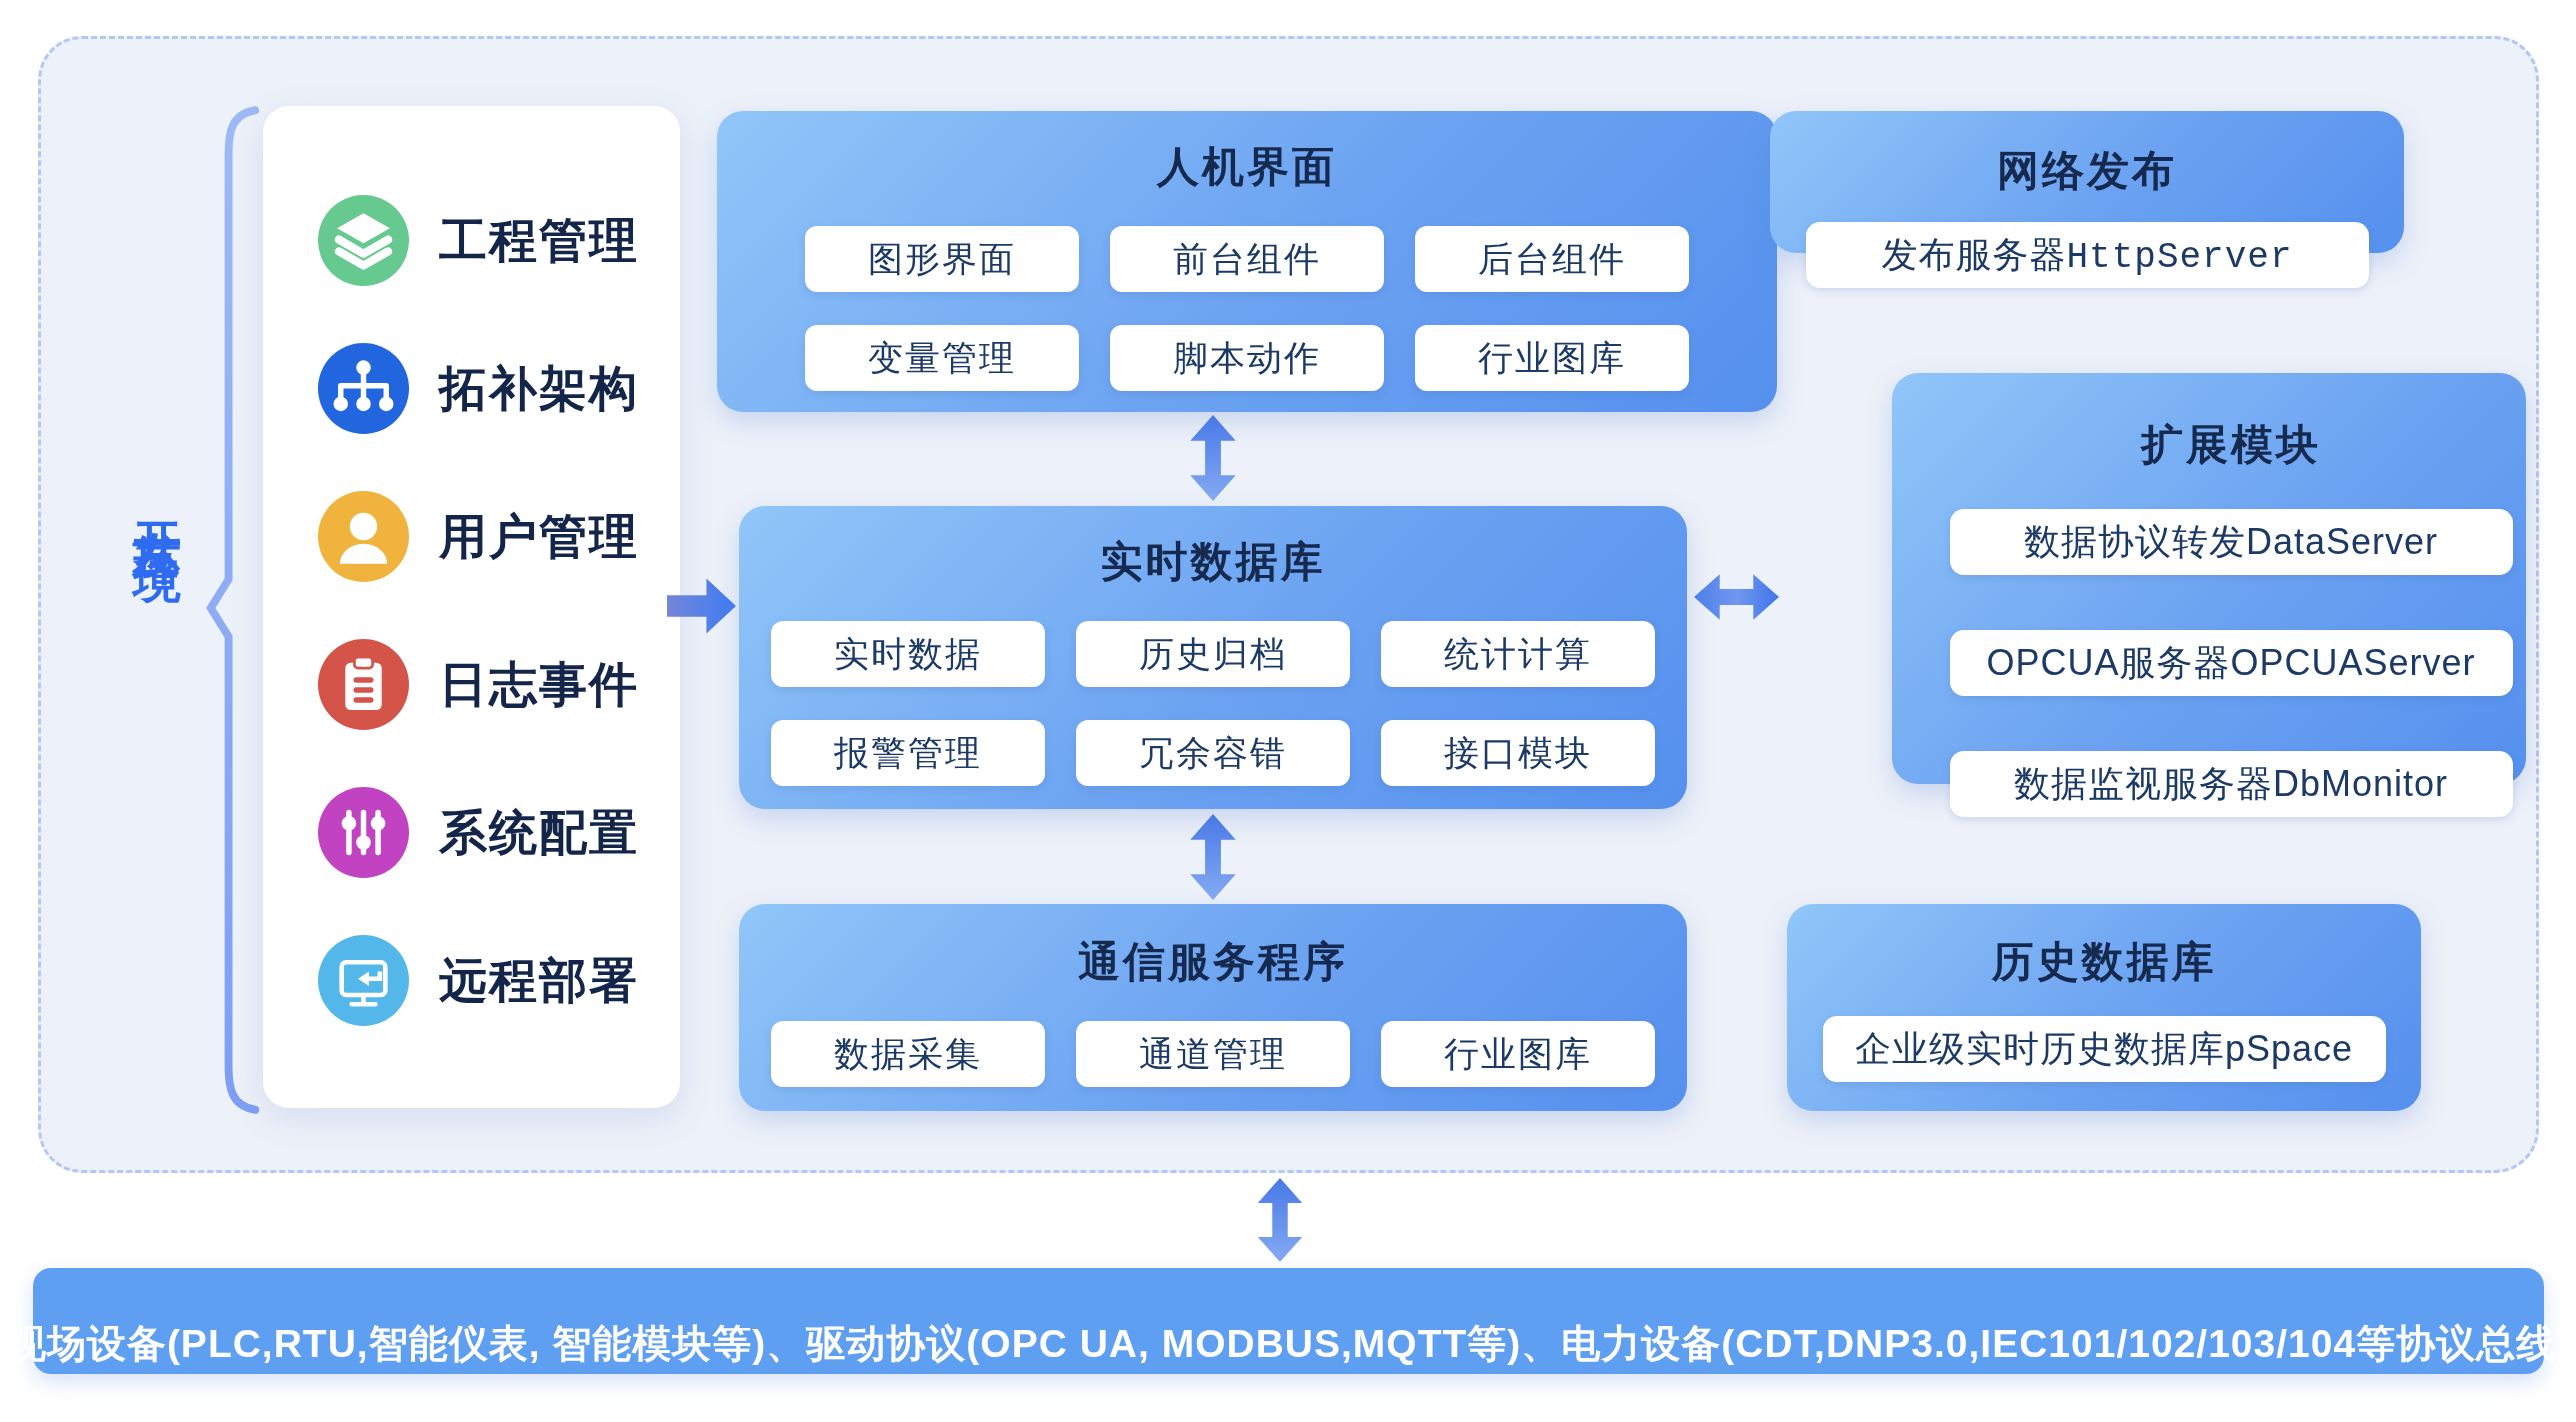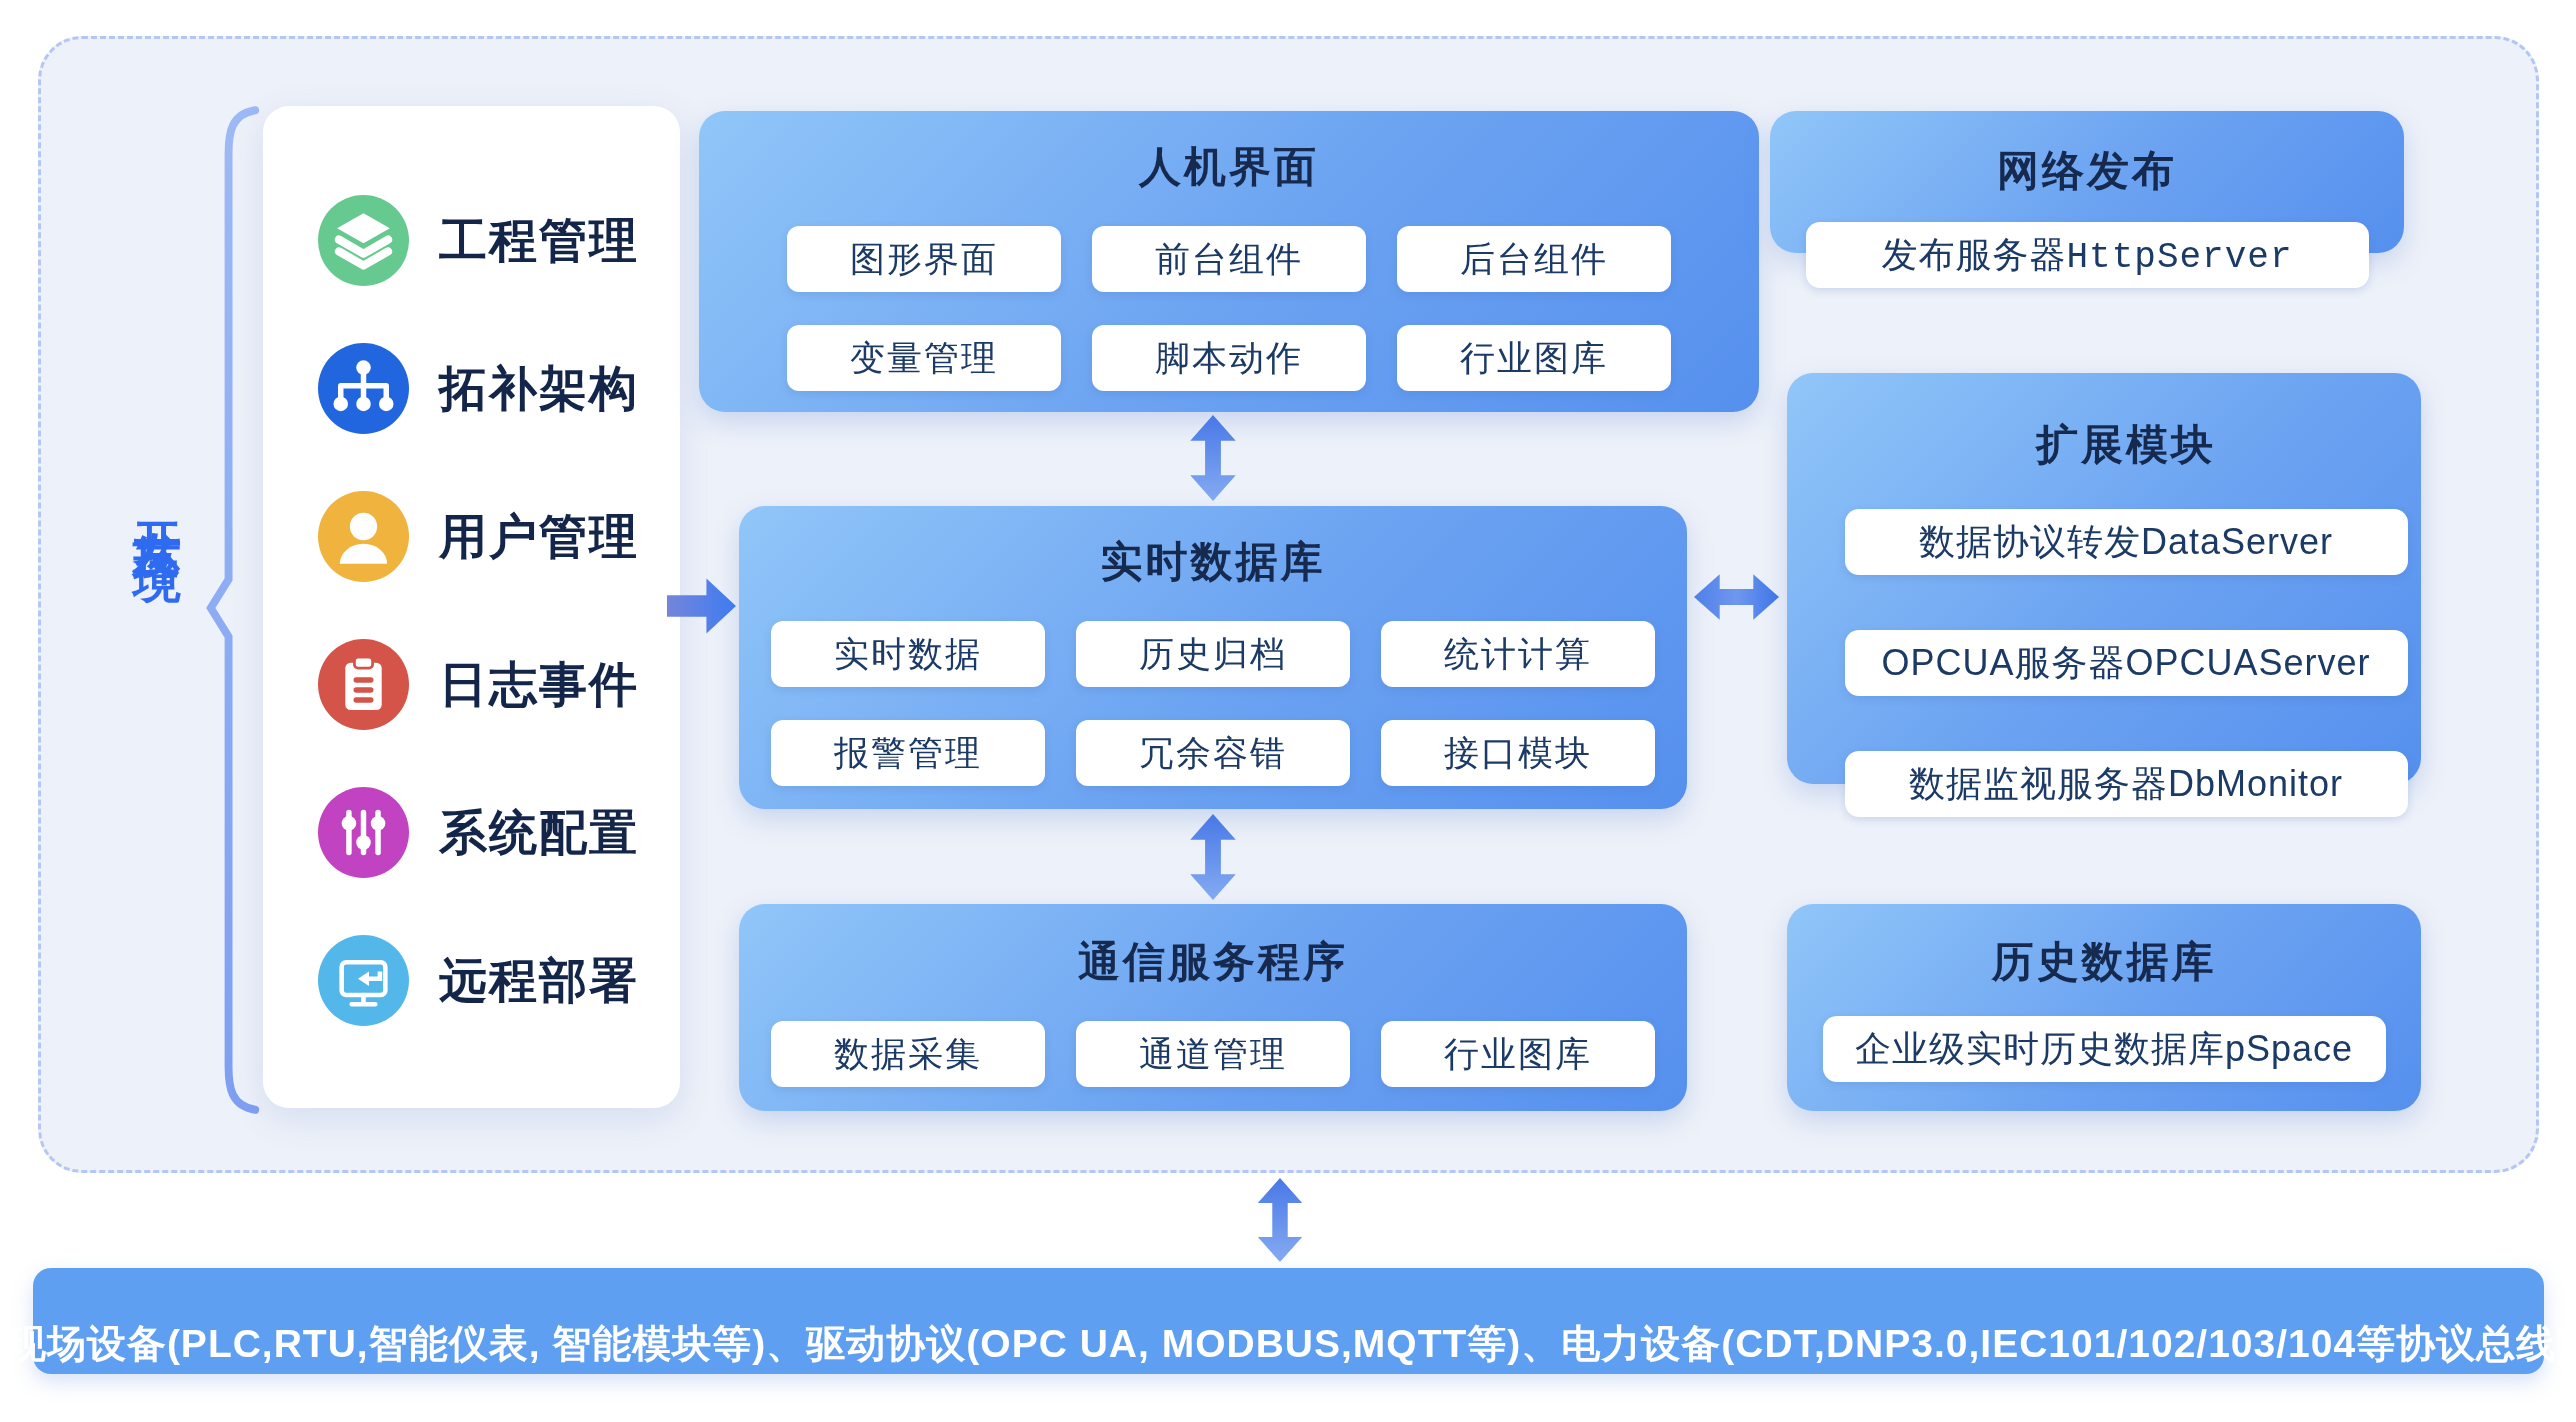--- a/index.html
+++ b/index.html
@@ -47,37 +47,37 @@
 
   
   .card {
     position:absolute; border-radius:26px;
     background:linear-gradient(135deg,#90c6f8 0%,#6ba2f1 55%,#5590ee 100%);
     box-shadow:0 10px 26px rgba(90,130,210,0.25);
     display:flex; flex-direction:column; align-items:center;
   }
   .card-title { font-size:42px; font-weight:800; color:#16294e; letter-spacing:3px; text-align:center; }
 
-  .card-c1 { left:699px; top:111px;  width:1060px; height:301px; padding-top:28px; }
+  .card-c1 { left:717px; top:111px;  width:1060px; height:301px; padding-top:28px; }
   .card-c2 { left:739px; top:506px;  width:948px; height:303px; padding-top:28px; }
   .card-c3 { left:739px; top:904px;  width:948px; height:207px; padding-top:30px; }
 
   .btn-grid {
     display:grid; grid-template-columns:repeat(3,274px);
     column-gap:31px; row-gap:33px; margin-top:31px;
   }
   .chip {
     height:66px; background:#ffffff; border-radius:12px;
     display:flex; align-items:center; justify-content:center;
     font-size:35px; font-weight:500; color:#1c3a66; letter-spacing:2px;
     box-shadow:0 3px 8px rgba(60,100,180,0.18);
   }
 
   .card-r1 { left:1770px; top:111px; width:634px; height:142px; padding-top:32px;font-family:Liberation Mono, monospace; }
-  .card-r2 { left:1787px; top:373px; width:634px; height:411px; padding-top:44px;padding-left:44px; }
+  .card-r2 { left:1892px; top:373px; width:634px; height:411px; padding-top:44px;padding-left:44px; }
   .card-r3 { left:1787px; top:904px; width:634px; height:207px; padding-top:30px; }
   .rbtn-col { display:flex; flex-direction:column; gap:55px; margin-top:36px; width:563px; }
   .card-r1 .rbtn-col { margin-top:23px; }
   .card-r3 .rbtn-col { margin-top:26px; }
   .rchip {
     height:66px; background:#ffffff; border-radius:14px;
     display:flex; align-items:center; justify-content:center;
     font-size:36px; font-weight:500; color:#1c3a66; letter-spacing:1px;
     box-shadow:0 3px 8px rgba(60,100,180,0.18);
   }

